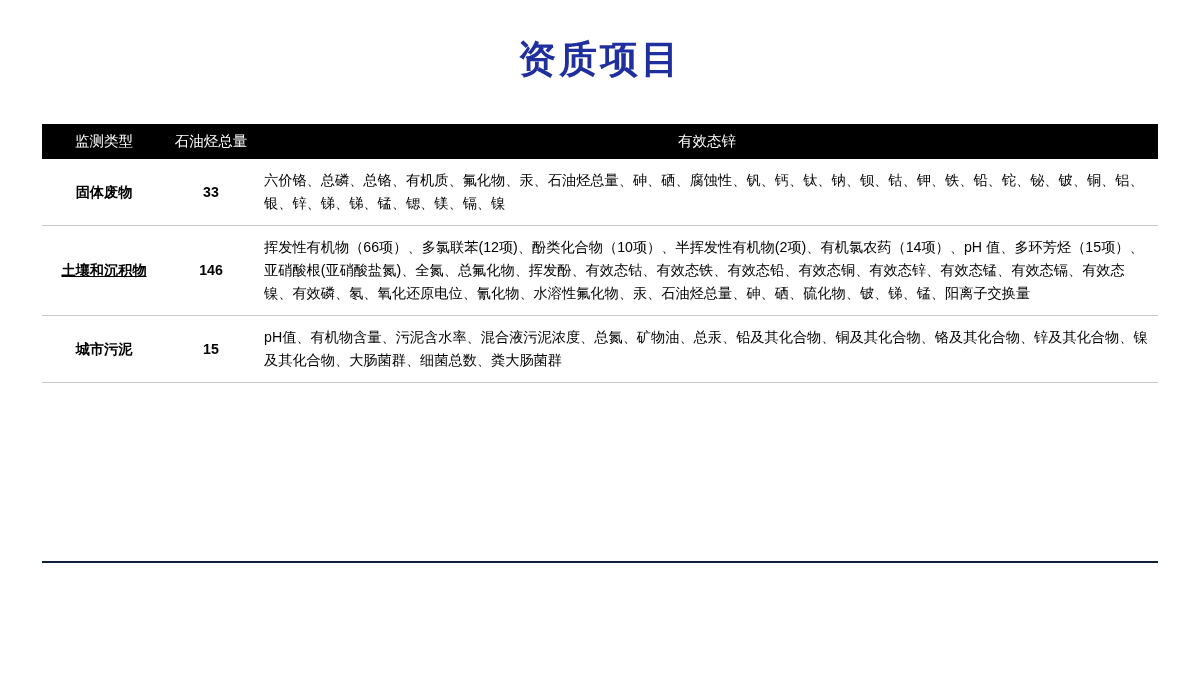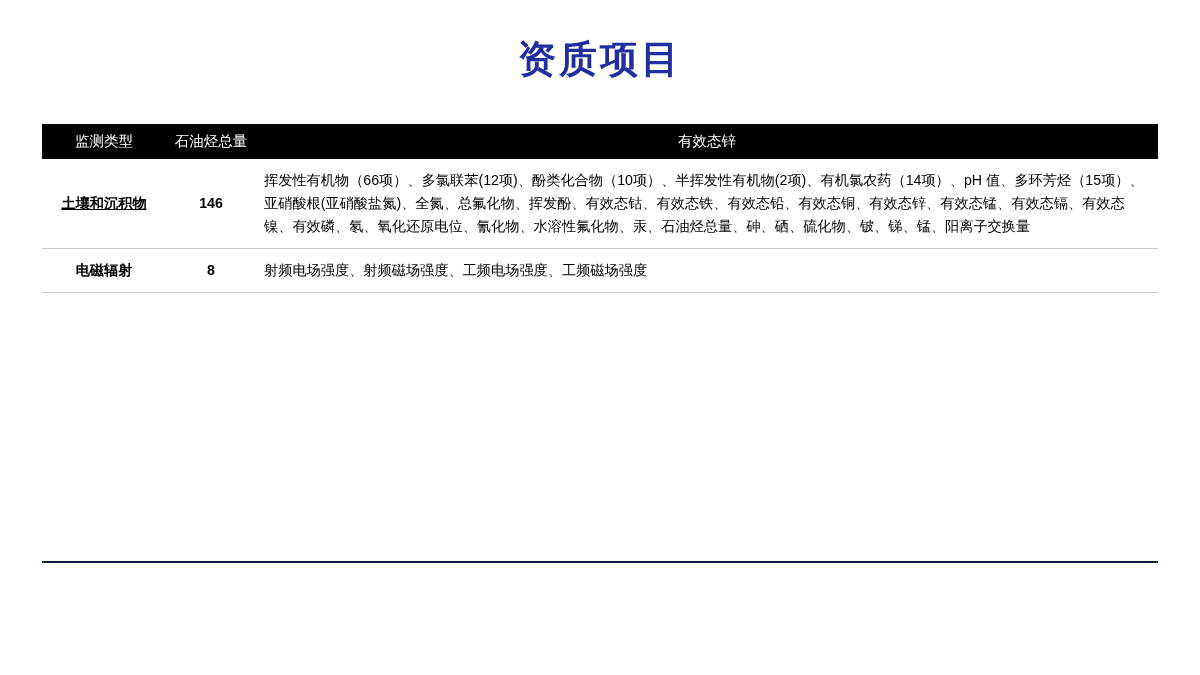--- a/index.html
+++ b/index.html
@@ -104,27 +104,32 @@
     <table class="qual">
       <thead>
         <tr>
           <th class="col-type">监测类型</th>
           <th class="col-count">石油烃总量</th>
           <th class="col-items">有效态锌</th>
         </tr>
       </thead>
       <tbody>
         <tr class="plain">
+          <td class="type">固体废物</td>
+          <td class="count">33</td>
+          <td class="items">六价铬、总磷、总铬、有机质、氟化物、汞、石油烃总量、砷、硒、腐蚀性、钒、钙、钛、钠、钡、钴、钾、铁、铅、铊、铋、铍、铜、铝、银、锌、锑、锑、锰、锶、镁、镉、镍</td>
+        </tr>
+        <tr class="plain">
           <td class="type highlight">土壤和沉积物</td>
           <td class="count">146</td>
           <td class="items">挥发性有机物（66项）、多氯联苯(12项)、酚类化合物（10项）、半挥发性有机物(2项)、有机氯农药（14项）、pH 值、多环芳烃（15项）、亚硝酸根(亚硝酸盐氮)、全氮、总氟化物、挥发酚、有效态钴、有效态铁、有效态铅、有效态铜、有效态锌、有效态锰、有效态镉、有效态镍、有效磷、氡、氧化还原电位、氰化物、水溶性氟化物、汞、石油烃总量、砷、硒、硫化物、铍、锑、锰、阳离子交换量</td>
         </tr>
         <tr class="plain">
-          <td class="type">电磁辐射</td>
-          <td class="count">8</td>
-          <td class="items">射频电场强度、射频磁场强度、工频电场强度、工频磁场强度</td>
+          <td class="type">城市污泥</td>
+          <td class="count">15</td>
+          <td class="items">pH值、有机物含量、污泥含水率、混合液污泥浓度、总氮、矿物油、总汞、铅及其化合物、铜及其化合物、铬及其化合物、锌及其化合物、镍及其化合物、大肠菌群、细菌总数、粪大肠菌群</td>
         </tr>
       </tbody>
     </table>
   </div>
 
 <div class="bottom-rule" style="top: 561px;"></div>
   </div>
 
 </body></html>

